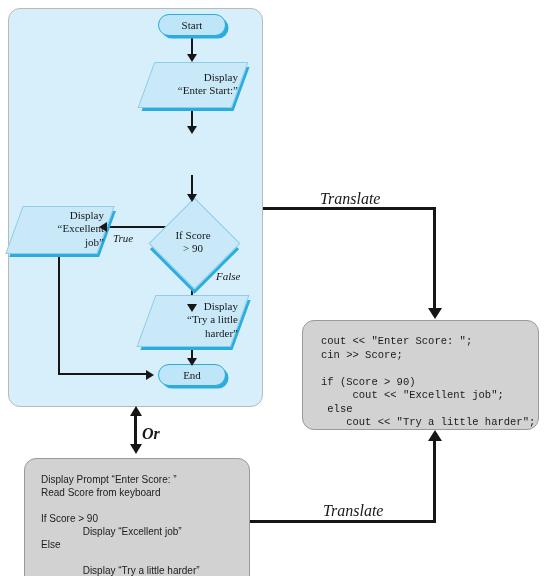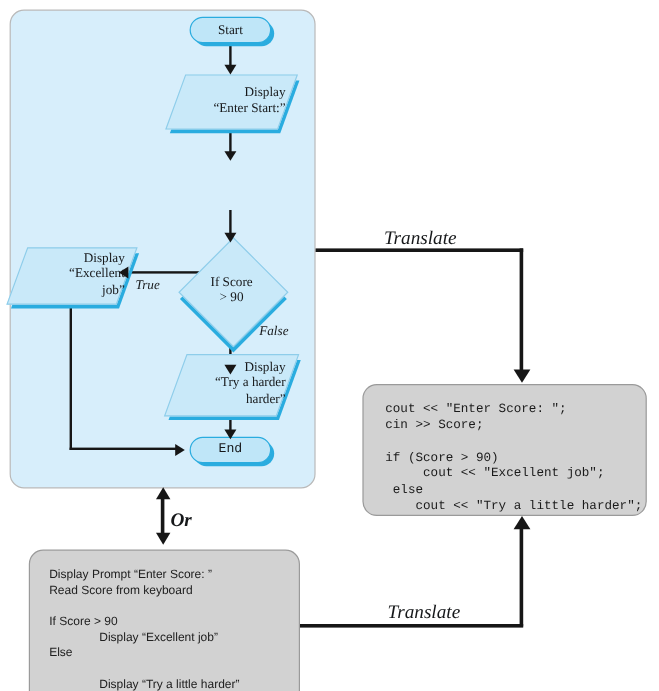--- a/index.html
+++ b/index.html
@@ -249,29 +249,29 @@
   <div class="arrow-right" style="left:146px; top:370px;"></div>
 
   <div class="vline" style="left:191px; top:287px; height:20px;"></div>
   <div class="arrow-down" style="left:187px; top:304px;"></div>
   <div class="edge-label" style="left:204px; top:270px;margin-left:12px;">False</div>
 
   <div class="io-wrap" style="left:146px; top:295px; width:92px; height:50px;">
     <div class="io-skew"></div>
     <div class="io-text">
       <span>Display</span>
-      <span>“Try a harder</span>
+      <span>“Try a little</span>
       <span>harder”</span>
     </div>
   </div>
 
   <div class="vline" style="left:191px; top:345px; height:17px;"></div>
   <div class="arrow-down" style="left:187px; top:358px;"></div>
 
-  <div class="shape terminator" style="left:158px; top:364px; width:68px; height:22px;font-family:Liberation Mono, monospace;">
+  <div class="shape terminator" style="left:158px; top:364px; width:68px; height:22px;">
     <span>End</span>
   </div>
 
   <div class="hline thick-h" style="left:263px; top:207px; width:173px;"></div>
   <div class="vline thick" style="left:433px; top:207px; height:105px;"></div>
   <div class="arrow-down" style="left:428px; top:308px; border-left-width:7px; border-right-width:7px; border-top-width:11px;"></div>
   <div class="edge-label big-label" style="left:320px; top:190px;">Translate</div>
 
   <div class="gray-box" style="left:302px; top:320px; width:237px; height:110px;">
     <div class="code-text">cout &lt;&lt; "Enter Score: ";

